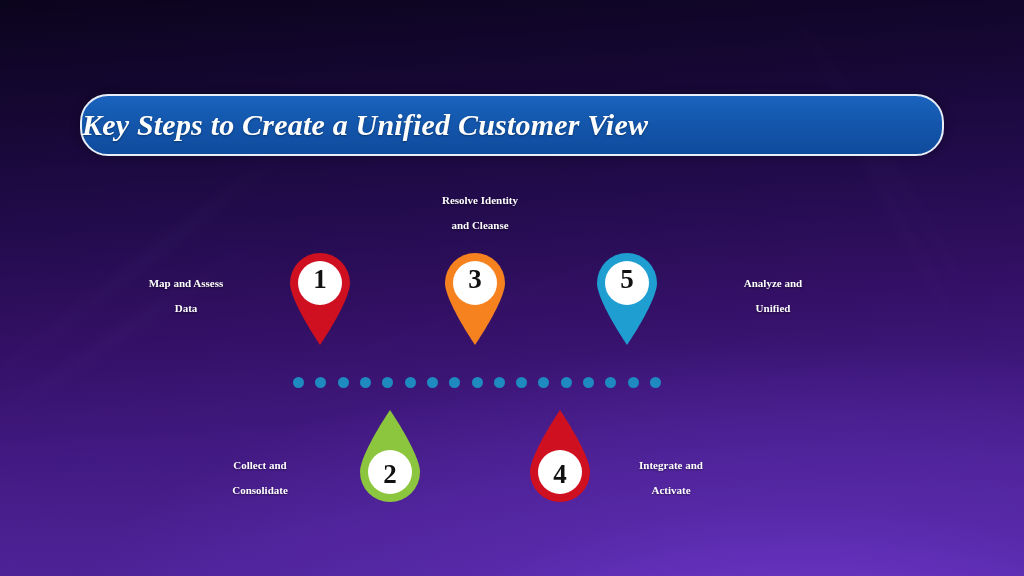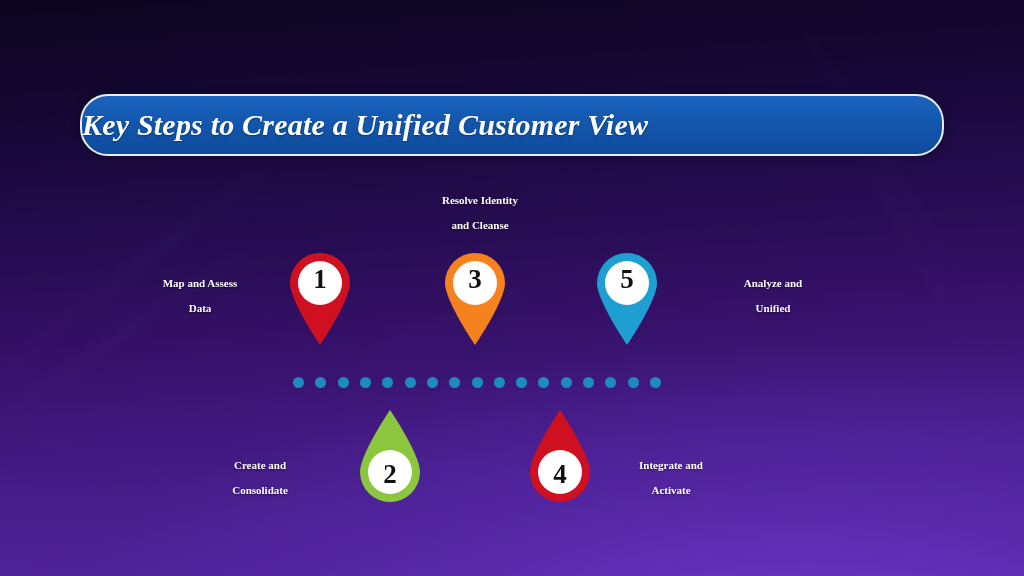--- a/index.html
+++ b/index.html
@@ -144,30 +144,30 @@
     </div>
 
   <div id="pins-layer">
       <div class="pin down" style="left: 285px; top: 249px;">
         <svg viewBox="0 0 70 96" xmlns="http://www.w3.org/2000/svg">
           <path d="M35,96 C35,96 5,52 5,34 A30,30 0 1,1 65,34 C65,52 35,96 35,96 Z" fill="#cf1020"></path>
           <circle cx="35" cy="34" r="22" fill="#ffffff"></circle>
         </svg>
         <div class="num">1</div>
       </div>
-      <div class="step-label" style="left: 106px; top: 271px; width: 188px;">Map and Assess
+      <div class="step-label" style="left: 92px; top: 271px; width: 188px;">Map and Assess
 Data</div>
       <div class="pin up" style="left: 355px; top: 410px;">
         <svg viewBox="0 0 70 96" xmlns="http://www.w3.org/2000/svg">
           <path d="M35,0 C35,0 5,44 5,62 A30,30 0 1,0 65,62 C65,44 35,0 35,0 Z" fill="#8cc63e"></path>
           <circle cx="35" cy="62" r="22" fill="#ffffff"></circle>
         </svg>
         <div class="num">2</div>
       </div>
-      <div class="step-label" style="left: 166px; top: 453px; width: 188px;">Create and
+      <div class="step-label" style="left: 166px; top: 453px; width: 188px;">Collect and
 Consolidate</div>
       <div class="pin down" style="left: 440px; top: 249px;">
         <svg viewBox="0 0 70 96" xmlns="http://www.w3.org/2000/svg">
           <path d="M35,96 C35,96 5,52 5,34 A30,30 0 1,1 65,34 C65,52 35,96 35,96 Z" fill="#f5821f"></path>
           <circle cx="35" cy="34" r="22" fill="#ffffff"></circle>
         </svg>
         <div class="num">3</div>
       </div>
       <div class="step-label" style="left: 385px; top: 188px; width: 190px;">Resolve Identity
 and Cleanse</div>

